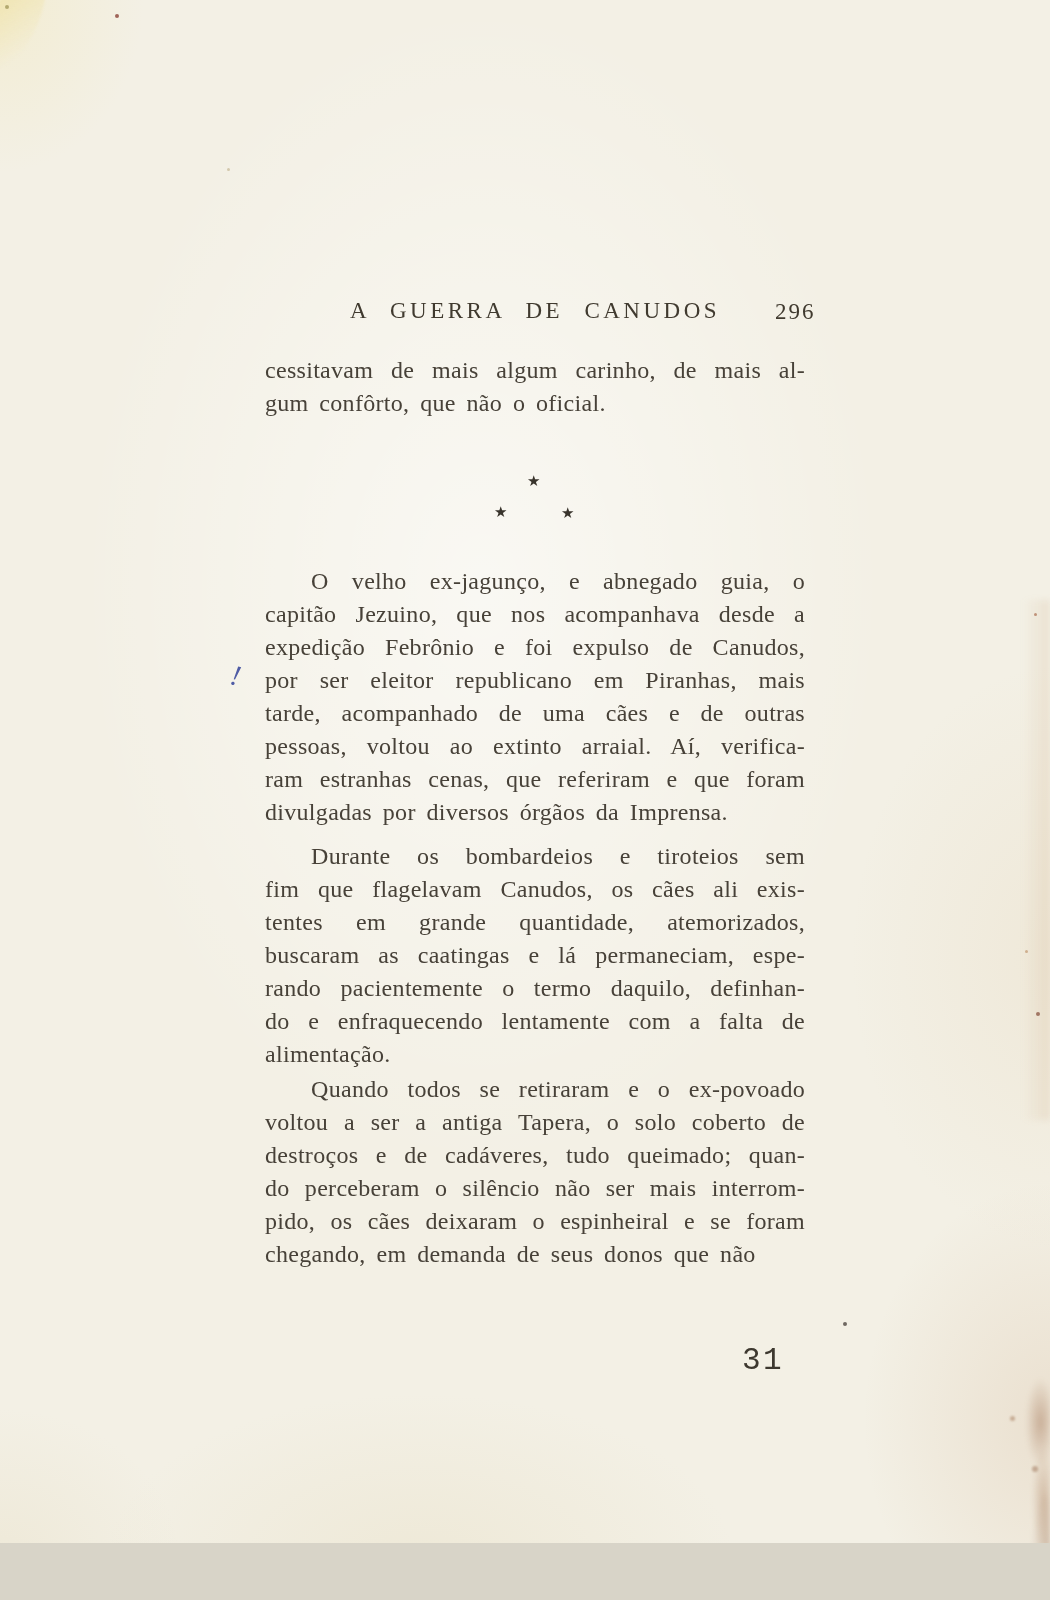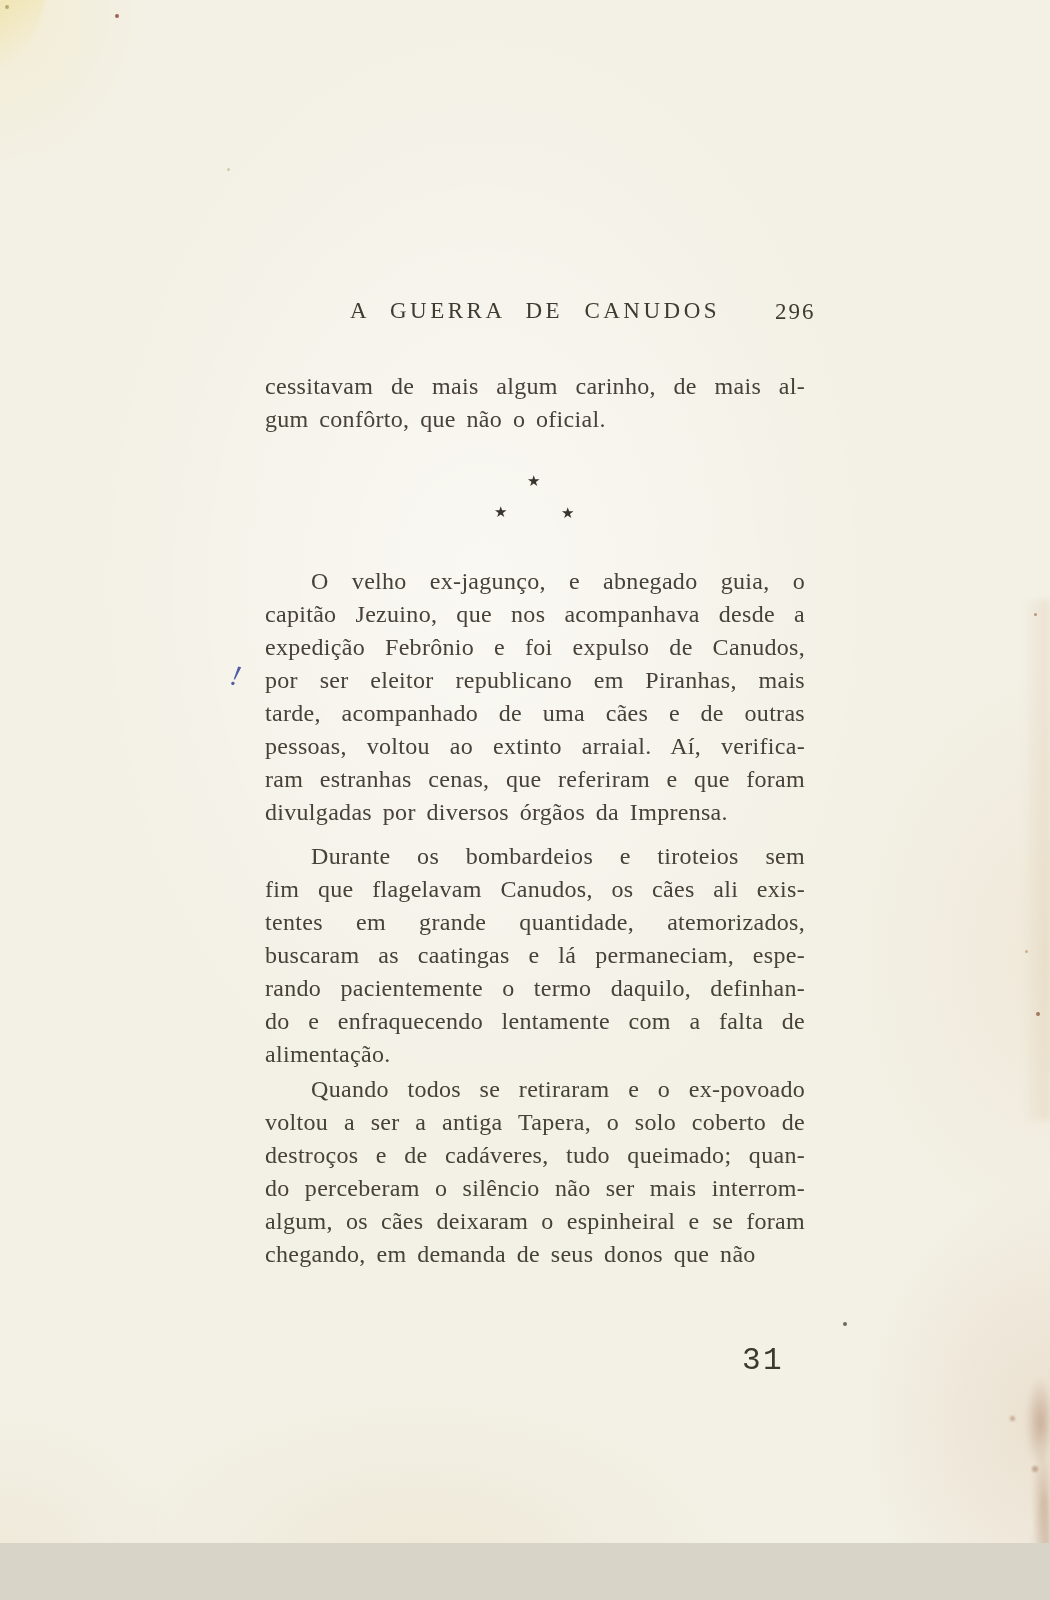--- a/index.html
+++ b/index.html
@@ -33,21 +33,21 @@
   }
   
   .para{
     position:absolute;left:265px;width:540px;
     font-size:24px;line-height:33px;
     letter-spacing:0.3px;color:#474138;
   }
   .jline{text-align:justify;text-align-last:justify;white-space:normal;}
   .jline.last{text-align-last:left;word-spacing:4.5px;}
   .jline.indent{text-indent:46px;}
-  .p1{top:370px;}
+  .p1{top:354px;}
   .p2{top:565px;}
   .p3{top:840px;}
   .p4{top:1073px;}
   
   .star{
     position:absolute;font-size:15px;line-height:15px;color:#39342c;
   }
   .star.s1{left:527px;top:474px;}
   .star.s2{left:494px;top:505px;}
   .star.s3{left:561px;top:506px;}
@@ -148,19 +148,19 @@
       <div class="jline">buscaram as caatingas e lá permaneciam, espe-</div>
       <div class="jline">rando pacientemente o termo daquilo, definhan-</div>
       <div class="jline">do e enfraquecendo lentamente com a falta de</div>
       <div class="jline last">alimentação.</div>
     </div>
   <div class="para p4">
       <div class="jline indent">Quando todos se retiraram e o ex-povoado</div>
       <div class="jline">voltou a ser a antiga Tapera, o solo coberto de</div>
       <div class="jline">destroços e de cadáveres, tudo queimado; quan-</div>
       <div class="jline">do perceberam o silêncio não ser mais interrom-</div>
-      <div class="jline">algum, os cães deixaram o espinheiral e se foram</div>
+      <div class="jline">pido, os cães deixaram o espinheiral e se foram</div>
       <div class="jline last">chegando, em demanda de seus donos que não</div>
     </div>
 
   <div class="folio-bottom">31</div>
 
 </div>
 
 </body></html>

